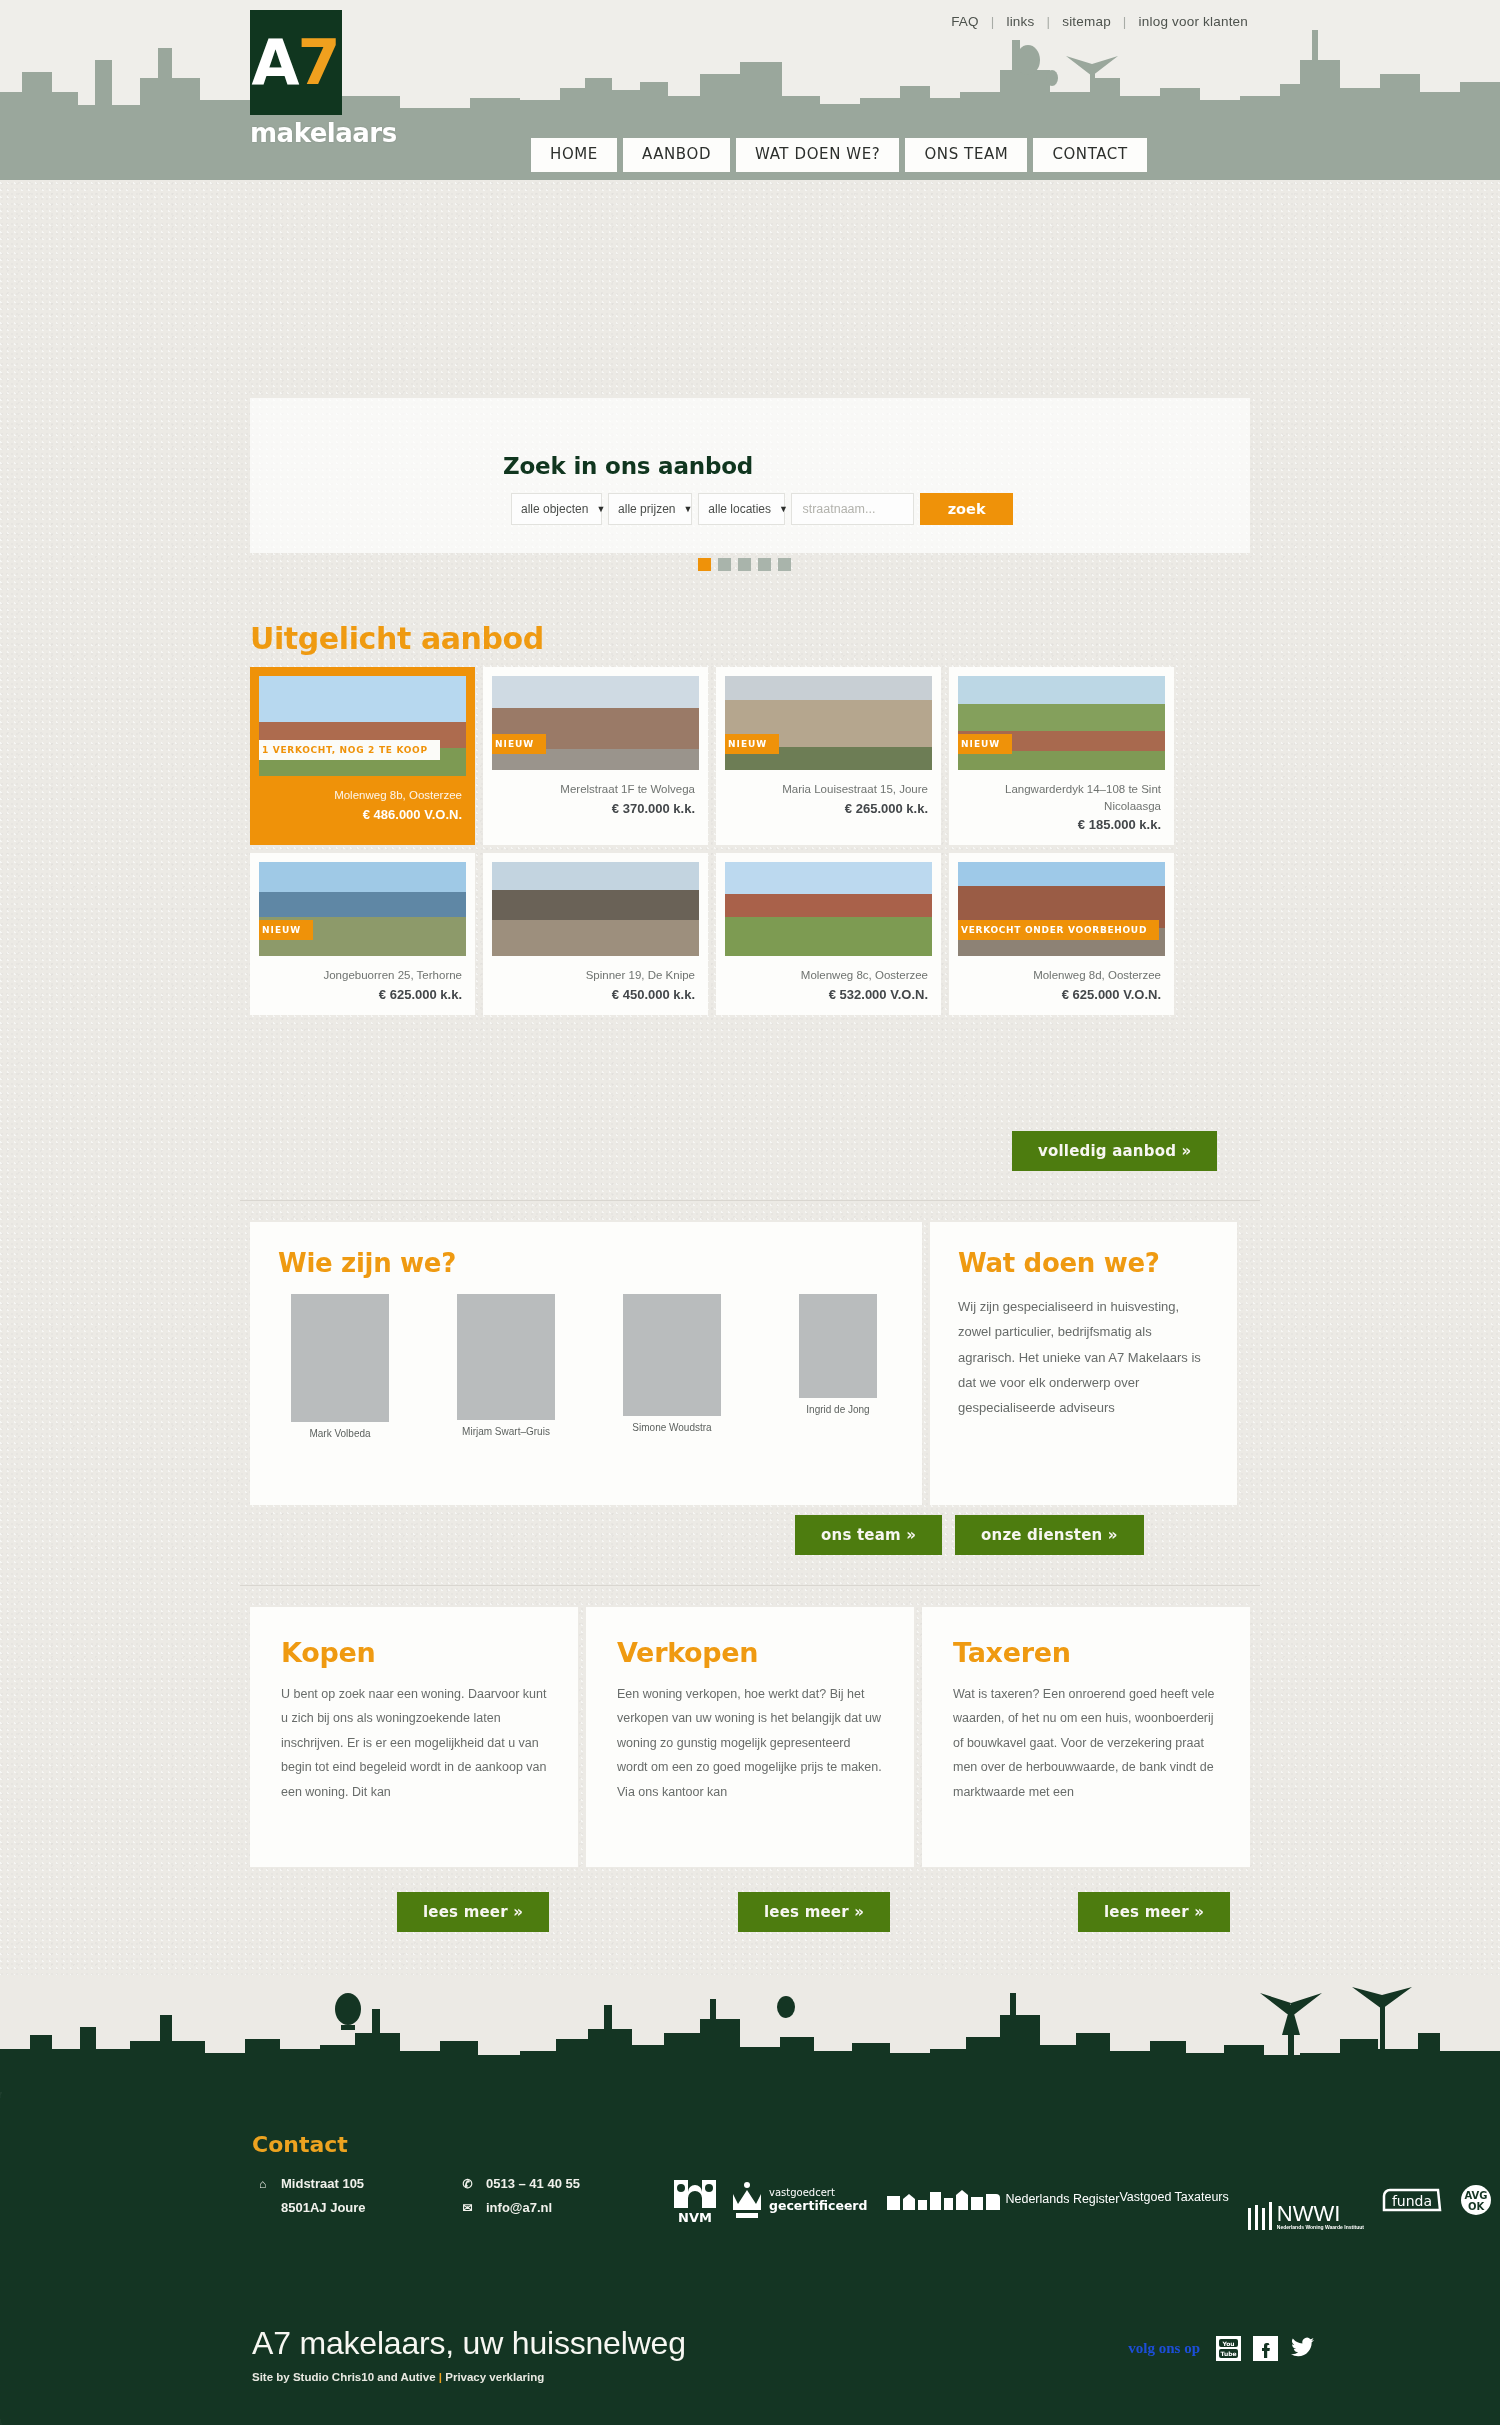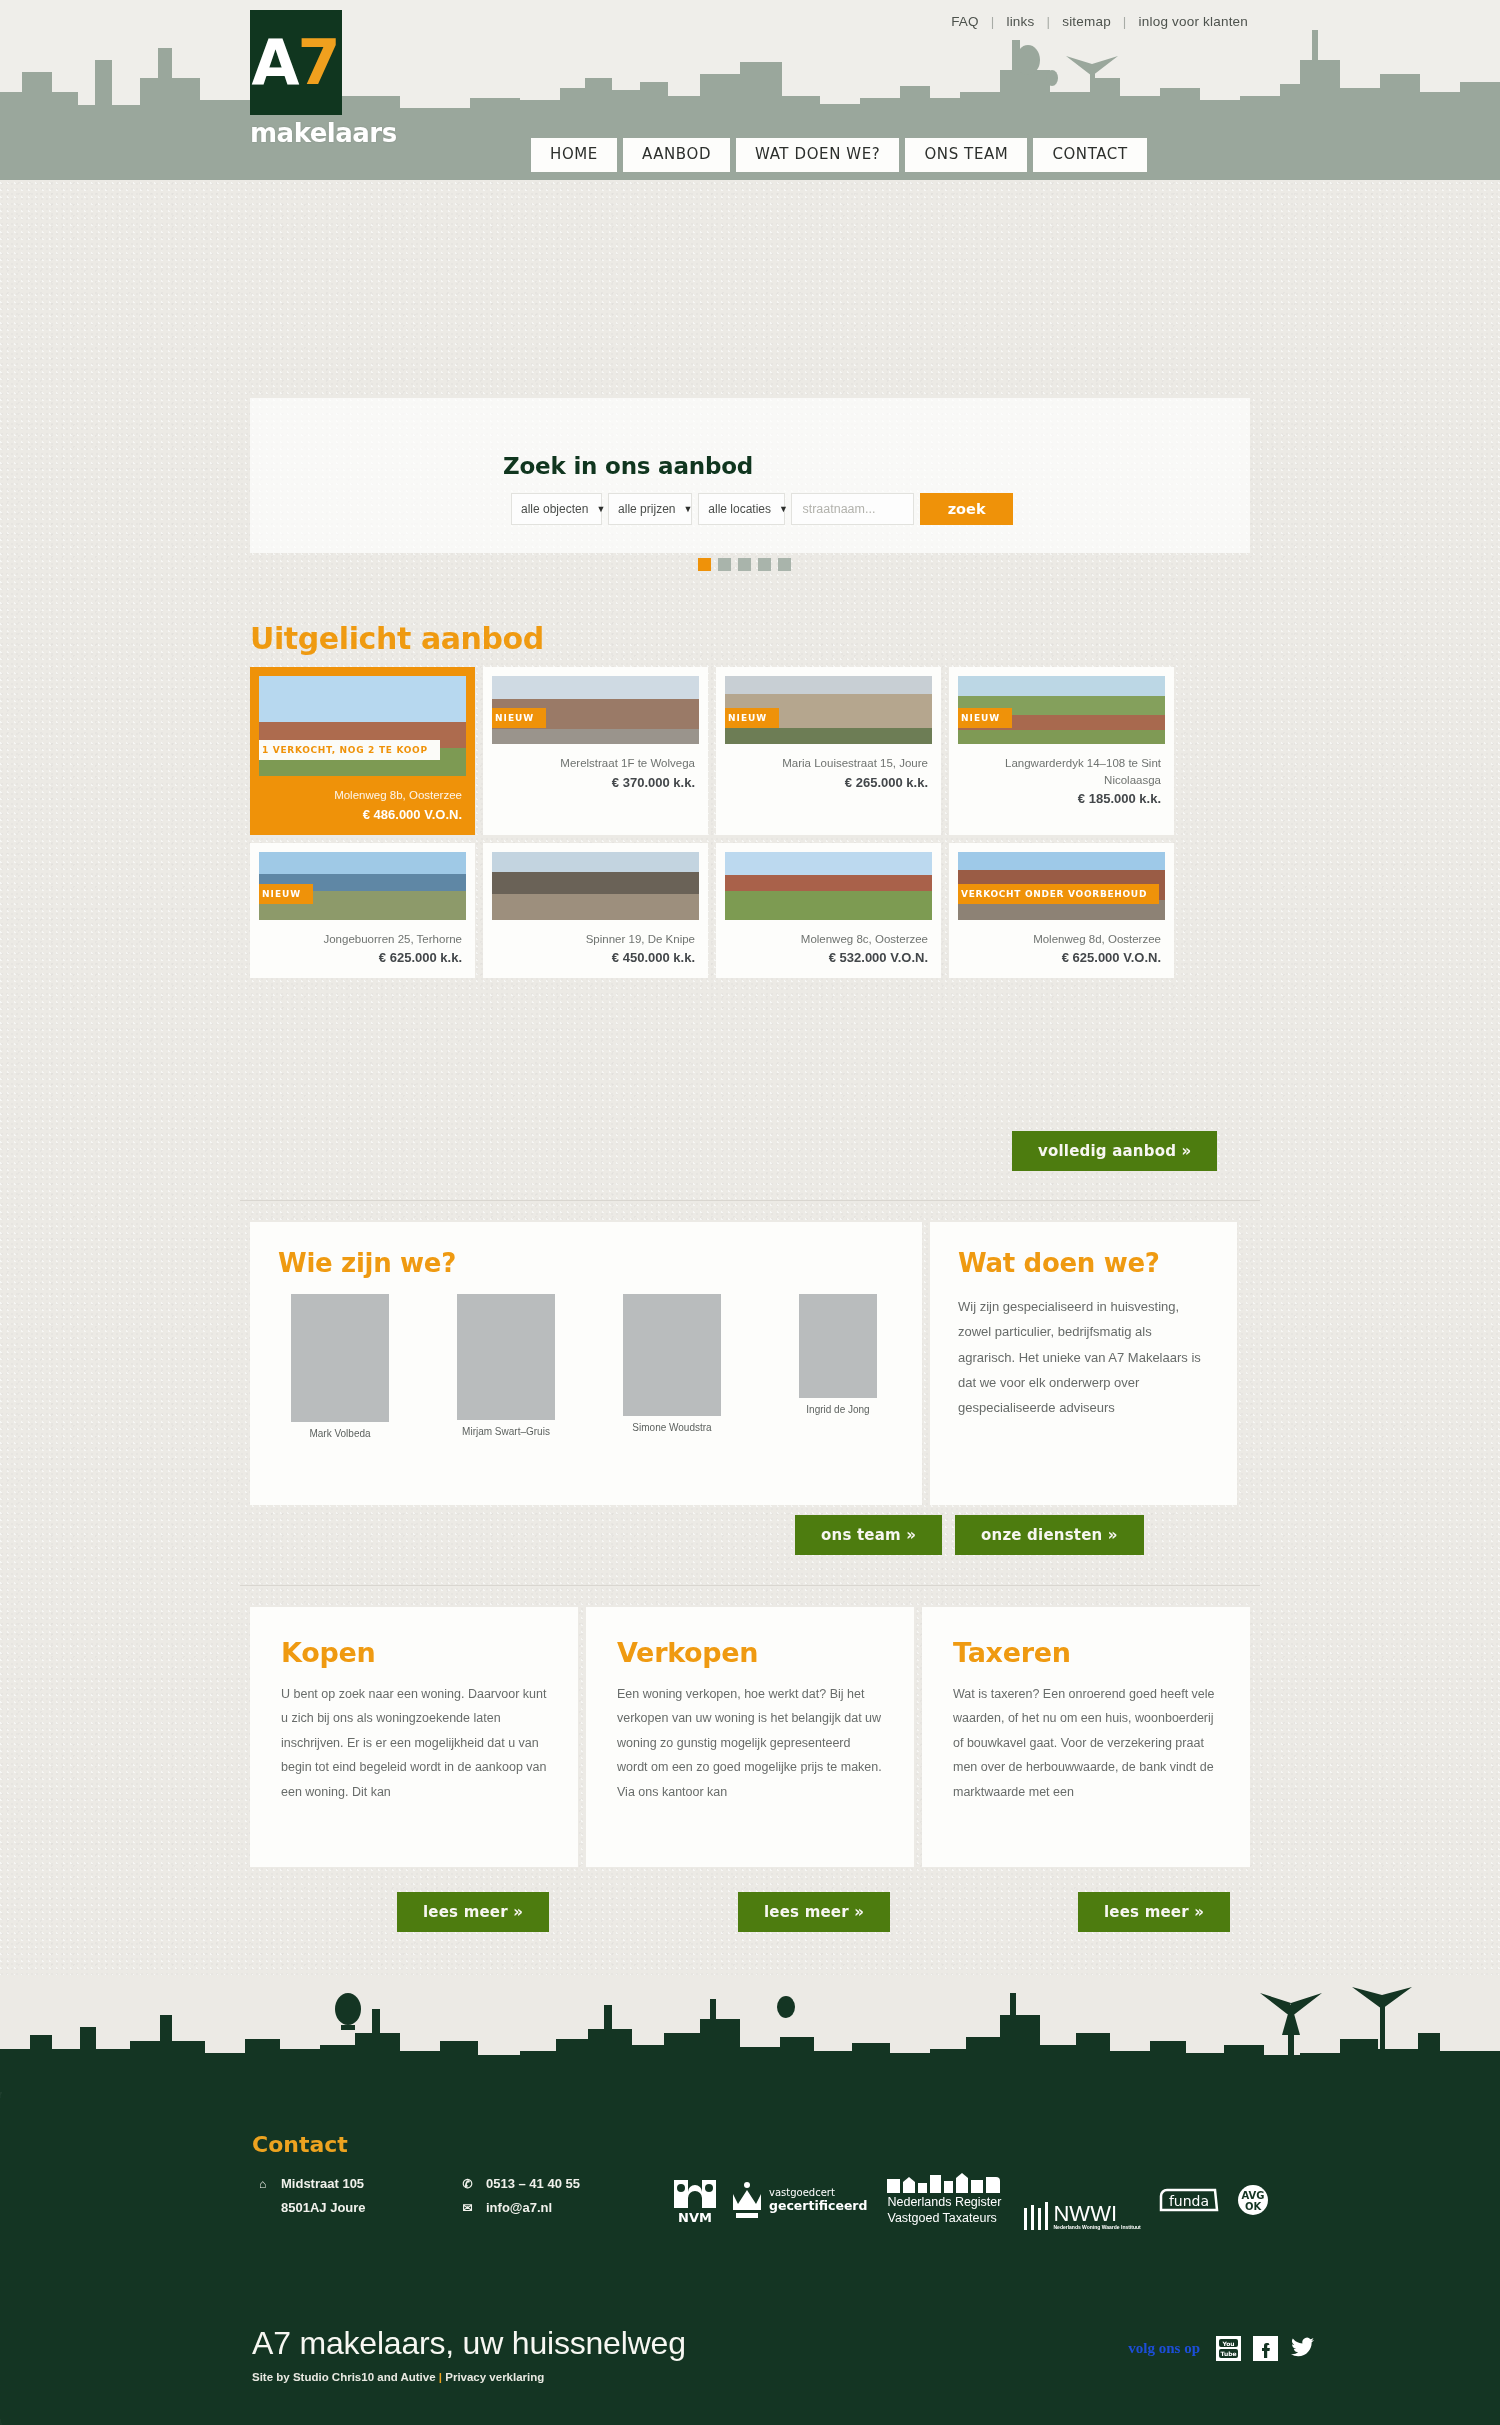--- a/index.html
+++ b/index.html
@@ -112,21 +112,21 @@
     font-size: 30px; font-weight: bold; color: #ef9a11;
     font-family: "DejaVu Sans", sans-serif; letter-spacing: -.4px;
   }
   .cards { position: absolute; left: 250px; top: 667px; width: 1000px; }
   .cardrow { display: flex; gap: 8px; margin-bottom: 8px; }
   .card {
     width: 225px; background: #fdfdfb; padding: 9px 9px 0;
     position: relative;
   }
   .card.featured { background: #ef9209; }
-  .card .thumb { width: 207px; height: 68px; position: relative; overflow: hidden; }
+  .card .thumb { width: 207px; height: 94px; position: relative; overflow: hidden; }
   .card.featured .thumb { height: 100px; }
   .ribbon {
     position: absolute; left: -9px; bottom: 16px;
     background: #ef9209; color: #fff;
     font-size: 9px; font-weight: bold; letter-spacing: 1px;
     padding: 5px 12px; font-family: "DejaVu Sans", sans-serif;
   }
   .ribbon.white { background: #fbfbf8; color: #ef9209; }
   .ribbon.wide { letter-spacing: .7px; }
   .card .meta { padding: 11px 4px 13px; text-align: right; }
@@ -548,21 +548,21 @@
         <circle cx="17" cy="5" r="3" fill="#fff"></circle>
         <path d="M3,14 L8,24 L17,10 L26,24 L31,14 L31,30 L3,30 Z" fill="#fff"></path>
         <rect x="6" y="33" width="22" height="5" fill="#fff"></rect>
       </svg>
       <span class="tx" style="margin-left:5px;line-height:1.15;">
         <span style="display:block;font-size:10px;font-weight:normal;">vastgoedcert</span>
         <span style="display:block;font-size:12.5px;font-weight:bold;">gecertificeerd</span>
       </span>
     </div>
 
-    <div class="plogo" style="flex-direction:column;align-items:flex-start;margin-left:8px;">
+    <div class="plogo" style="flex-direction:row;align-items:flex-start;margin-left:8px;">
       <svg width="118" height="20" viewBox="0 0 118 20">
         <g fill="#fff">
           <rect x="0" y="6" width="13" height="14"></rect>
           <path d="M16,20 V9 L22,4 L28,9 V20 Z"></path>
           <rect x="31" y="10" width="9" height="10"></rect>
           <rect x="43" y="2" width="11" height="18"></rect>
           <rect x="57" y="8" width="9" height="12"></rect>
           <path d="M69,20 V5 L75,0 L81,5 V20 Z"></path>
           <rect x="84" y="7" width="12" height="13"></rect>
           <path d="M99,20 V4 h10 a4,4 0 0 1 4,4 V20 Z"></path>

